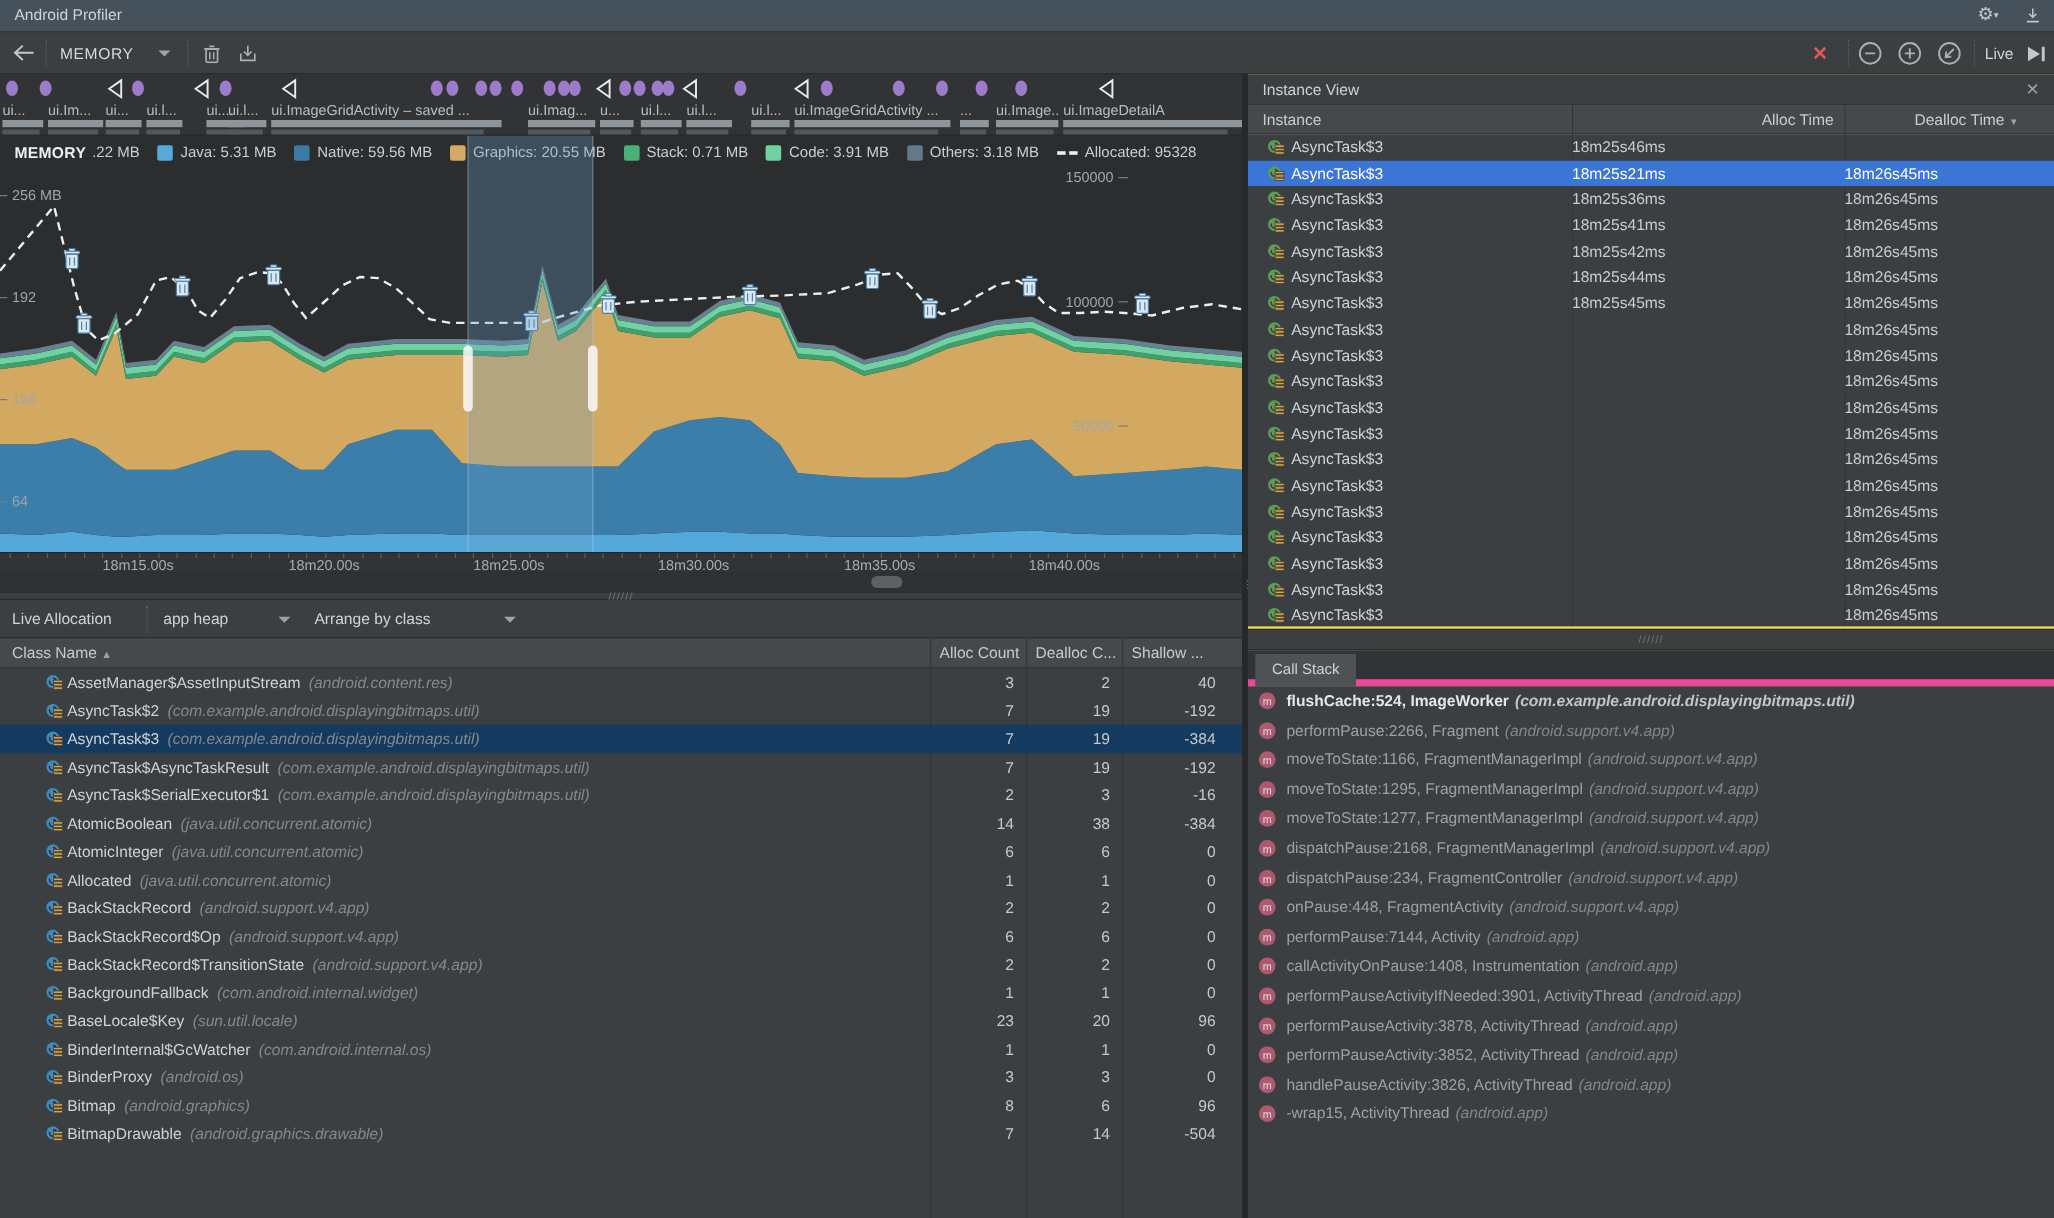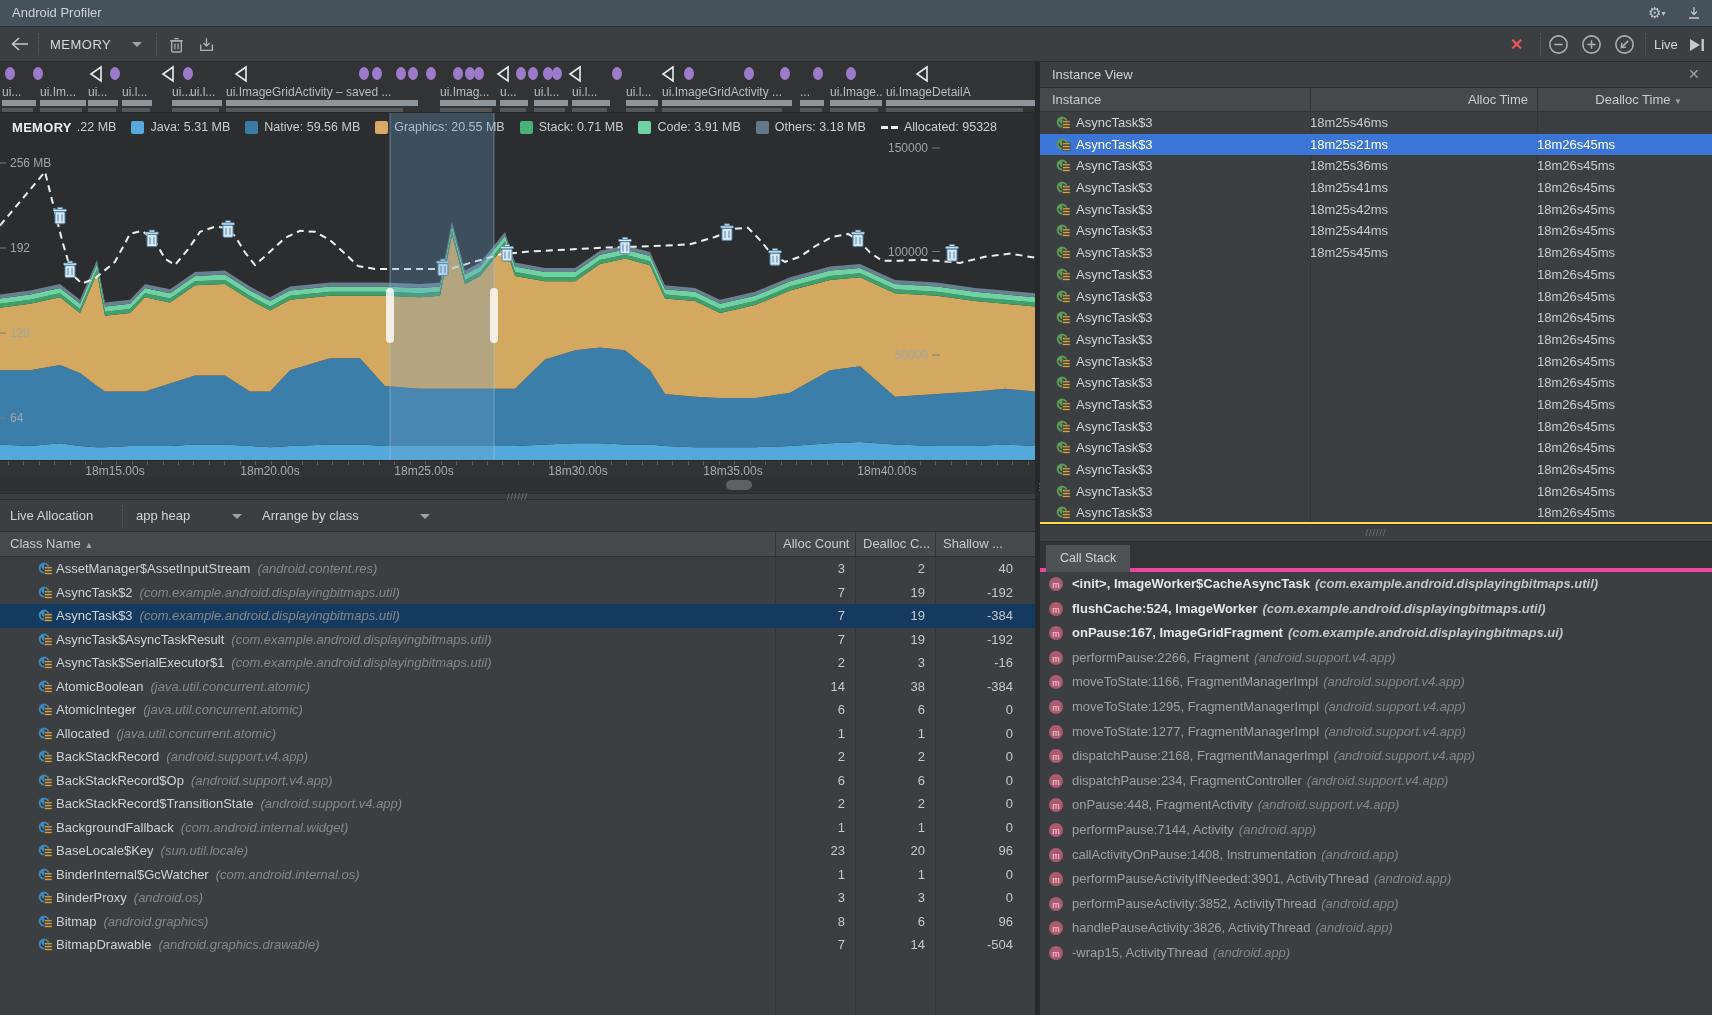--- a/index.html
+++ b/index.html
@@ -62,21 +62,21 @@
   #ivrows { left:0; top:50px; width:672px; height:410px; overflow:hidden;
             background:linear-gradient(#3c3f41,#3c3f41); }
   .ivline { position:absolute; top:0; width:1px; height:100%; background:#34373a; }
   .irow { position:relative; height:21.7px; line-height:21.7px; white-space:nowrap; }
   .irow.sel { background:#3b76d6; }
   .irow.sel .itime, .irow.sel .iname { color:#ffffff; }
   .iname { margin-left:36px; color:#ced3d6; }
   .iicon { position:absolute; left:16px; top:3px; width:15px; height:15px; }
   .itime { position:absolute; top:0; color:#c8cdd0; }
   #rsplit { left:0; top:462px; width:672px; height:18px; }
-  #cstabs { left:0; top:480px; width:672px; height:30px; background:#313335; border-bottom:4px solid #ec4899; }
+  #cstabs { left:0; top:480px; width:672px; height:30px; background:#313335; border-bottom:6px solid #ec4899; }
   #cstab { position:absolute; left:6px; top:3px; height:27px; padding:0 14px; background:#4e5254;
            color:#ced3d6; font-size:12.5px; line-height:27px; }
   #csframes { left:0; top:510px; width:672px; height:443px; background:#3c3f41; overflow:hidden; }
   .frame { position:relative; height:24.6px; line-height:24.6px; white-space:nowrap; overflow:hidden; }
   .micon { position:absolute; left:8px; top:4px; width:16px; height:16px; }
   .ftext { margin-left:32px; font-size:13px; color:#9ba1a5; }
   .frame.emph .ftext { color:#e3e7e9; font-weight:bold; }
   .fpkg { font-style:italic; color:#81878b; font-weight:normal; margin-left:5px; }
   .frame.emph .fpkg { color:#c0c5c9; font-weight:bold; }
   svg text { font-family:"Liberation Sans", sans-serif; }
@@ -810,34 +810,22 @@
   </div>
   <div class="abs hsplit" id="rsplit" style="line-height:16px;">//////</div>
   <div class="abs" id="cstabs">
     <div id="cstab">Call Stack</div>
   </div>
   <div class="abs" id="csframes">
       <div class="frame emph">
      <svg class="micon">
           <use href="#ic-method"></use>
         </svg>
-     <span class="ftext">&lt;init&gt;, ImageWorker$CacheAsyncTask<span class="fpkg">(com.example.android.displayingbitmaps.util)</span></span>
-   </div>
-      <div class="frame emph">
-     <svg class="micon">
-          <use href="#ic-method"></use>
-        </svg>
      <span class="ftext">flushCache:524, ImageWorker<span class="fpkg">(com.example.android.displayingbitmaps.util)</span></span>
    </div>
-      <div class="frame emph">
-     <svg class="micon">
-          <use href="#ic-method"></use>
-        </svg>
-     <span class="ftext">onPause:167, ImageGridFragment<span class="fpkg">(com.example.android.displayingbitmaps.ui)</span></span>
-   </div>
       <div class="frame">
      <svg class="micon">
           <use href="#ic-method"></use>
         </svg>
      <span class="ftext">performPause:2266, Fragment<span class="fpkg">(android.support.v4.app)</span></span>
    </div>
       <div class="frame">
      <svg class="micon">
           <use href="#ic-method"></use>
         </svg>
@@ -883,20 +871,26 @@
      <svg class="micon">
           <use href="#ic-method"></use>
         </svg>
      <span class="ftext">callActivityOnPause:1408, Instrumentation<span class="fpkg">(android.app)</span></span>
    </div>
       <div class="frame">
      <svg class="micon">
           <use href="#ic-method"></use>
         </svg>
      <span class="ftext">performPauseActivityIfNeeded:3901, ActivityThread<span class="fpkg">(android.app)</span></span>
+   </div>
+      <div class="frame">
+     <svg class="micon">
+          <use href="#ic-method"></use>
+        </svg>
+     <span class="ftext">performPauseActivity:3878, ActivityThread<span class="fpkg">(android.app)</span></span>
    </div>
       <div class="frame">
      <svg class="micon">
           <use href="#ic-method"></use>
         </svg>
      <span class="ftext">performPauseActivity:3852, ActivityThread<span class="fpkg">(android.app)</span></span>
    </div>
       <div class="frame">
      <svg class="micon">
           <use href="#ic-method"></use>

